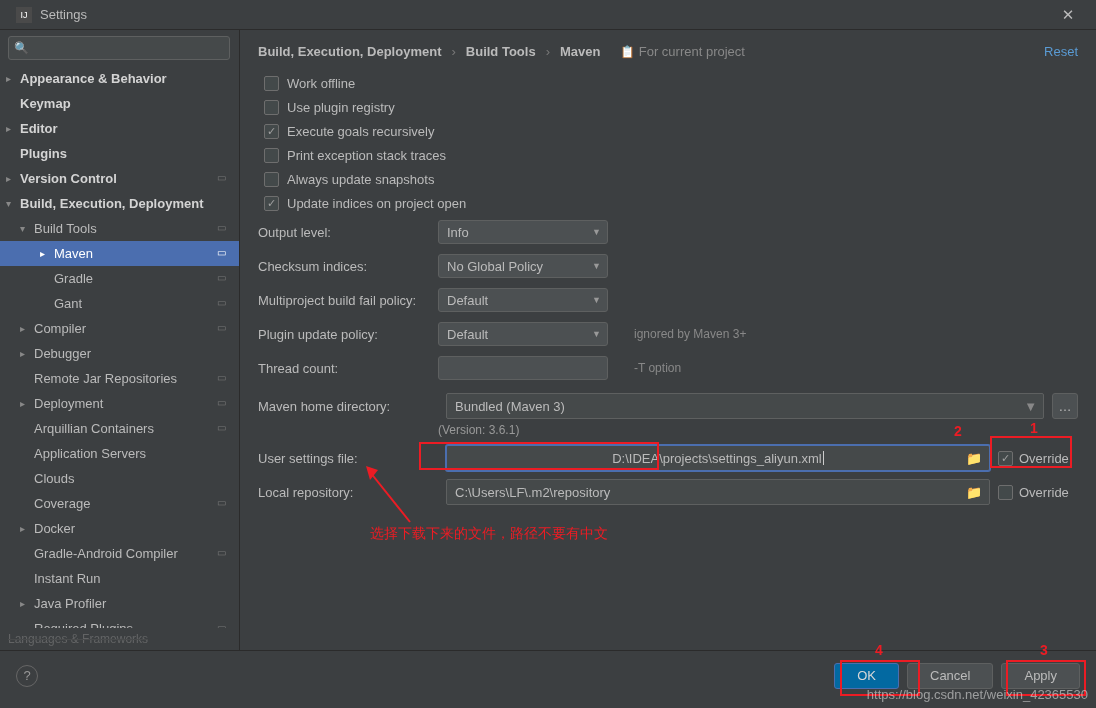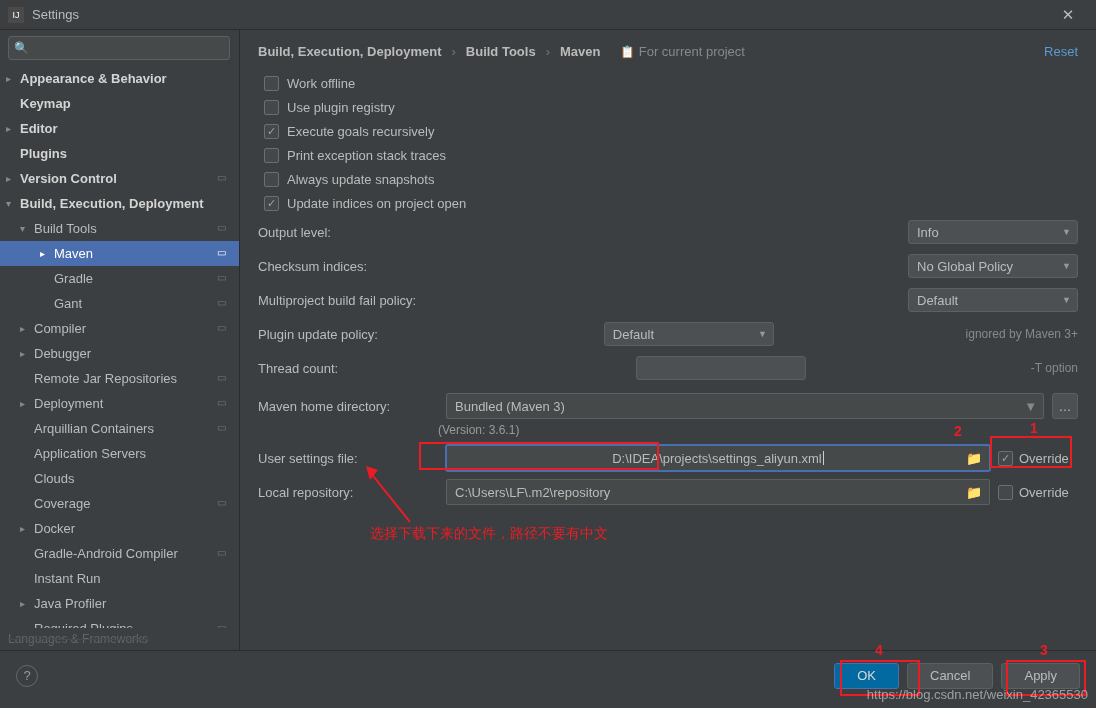--- a/index.html
+++ b/index.html
@@ -1,18 +1,18 @@
 <!DOCTYPE html>
 <html><head>
 <meta charset="utf-8">
 <style>
 * { box-sizing: border-box; margin: 0; padding: 0; font-family: "Segoe UI", sans-serif; font-size: 13px; }
 body { background: #3c3f41; color: #bbbbbb; width: 1096px; height: 708px; overflow: hidden; position: relative; }
 .titlebar { height: 30px; display: flex; align-items: center; padding: 0 8px; background: #3c3f41; border-bottom: 1px solid #2b2b2b; }
-.titlebar .logo { width: 16px; height: 16px; background: #4a4a4a; margin-right: 8px; display:flex; align-items:center; justify-content:center; font-size:9px; color:#fff;}
+.titlebar .logo { width: 16px; height: 16px; background: #4a4a4a; margin-right: 8px; display:flex; align-items:center; justify-content:center; font-size:9px; color:#fff;margin-left:8px;}
 .titlebar .close { margin-left: auto; width: 40px; text-align: center; font-size: 15px; color: #bbb; cursor: pointer; }
 .main { display: flex; height: 620px; }
 .sidebar { width: 240px; background: #3c3f41; border-right: 1px solid #2b2b2b; display:flex; flex-direction:column;}
 .search-row { padding: 6px 8px; display:flex; align-items:center; }
 .search-row input { flex:1; background: #45494a; border: 1px solid #5e6060; border-radius: 3px; padding: 3px 22px 3px 22px; color: #bbb; height:24px;}
 .search-wrap { position:relative; flex:1; }
 .search-icon { position:absolute; left:6px; top:5px; color:#888; font-size:12px;}
 .tree { flex:1; overflow:hidden; }
 .tree-item { display:flex; align-items:center; height: 25px; padding: 0 8px 0 6px; cursor:pointer; }
 .tree-item .arrow { width:14px; font-size:10px; color:#888; }
@@ -24,21 +24,21 @@
 .indent-1 { padding-left: 20px; }
 .indent-2 { padding-left: 40px; }
 .content { flex:1; padding: 14px 18px; position:relative; }
 .breadcrumb { color:#bbbbbb; font-size:14px; font-weight:600; display:flex; align-items:center; gap:10px; margin-bottom:12px;}
 .breadcrumb .sep { color:#777; font-weight:normal;}
 .breadcrumb .tag { margin-left:10px; font-size:12px; font-weight:normal; color:#888;}
 .breadcrumb .reset { margin-left:auto; color:#5a9bd4; font-weight:normal; cursor:pointer;}
 .check-row { display:flex; align-items:center; height:24px; padding-left:6px; gap:8px;}
 .checkbox { width:15px; height:15px; border:1px solid #6e6e6e; border-radius:2px; background:#43494a; display:flex; align-items:center; justify-content:center; font-size:11px; color:#a0a0a0;}
 .checkbox.checked::after { content:"✓"; }
-.form-row { display:flex; align-items:center; height:34px;justify-content:space-between; }
+.form-row { display:flex; align-items:center; height:34px; }
 .form-label { width:180px; color:#bbb; }
 .select { width:170px; height:24px; background:#4c5052; border:1px solid #5e6060; border-radius:3px; display:flex; align-items:center; padding:0 8px; color:#bbb; position:relative;}
 .select .caret { position:absolute; right:6px; font-size:9px; color:#999;}
 .hint { margin-left:12px; color:#888; font-size:12px;padding-left:14px;}
 .path-row { display:flex; align-items:center; height:34px; gap:8px;}
 .path-input { flex:1; height:26px; background:#45494a; border:1px solid #5e6060; border-radius:2px; padding:0 8px; color:#bbb; display:flex; align-items:center; position:relative;}
 .path-input.focused { border-color:#4b6eaf; box-shadow:0 0 0 1px #4b6eaf;justify-content:center;}
 .path-input .folder { position:absolute; right:6px; color:#888; font-size:13px;}
 .browse-btn { width:26px; height:26px; background:#4c5052; border:1px solid #5e6060; border-radius:3px; display:flex; align-items:center; justify-content:center; color:#bbb;}
 .override { display:flex; align-items:center; gap:6px; color:#bbb; min-width:80px;}

